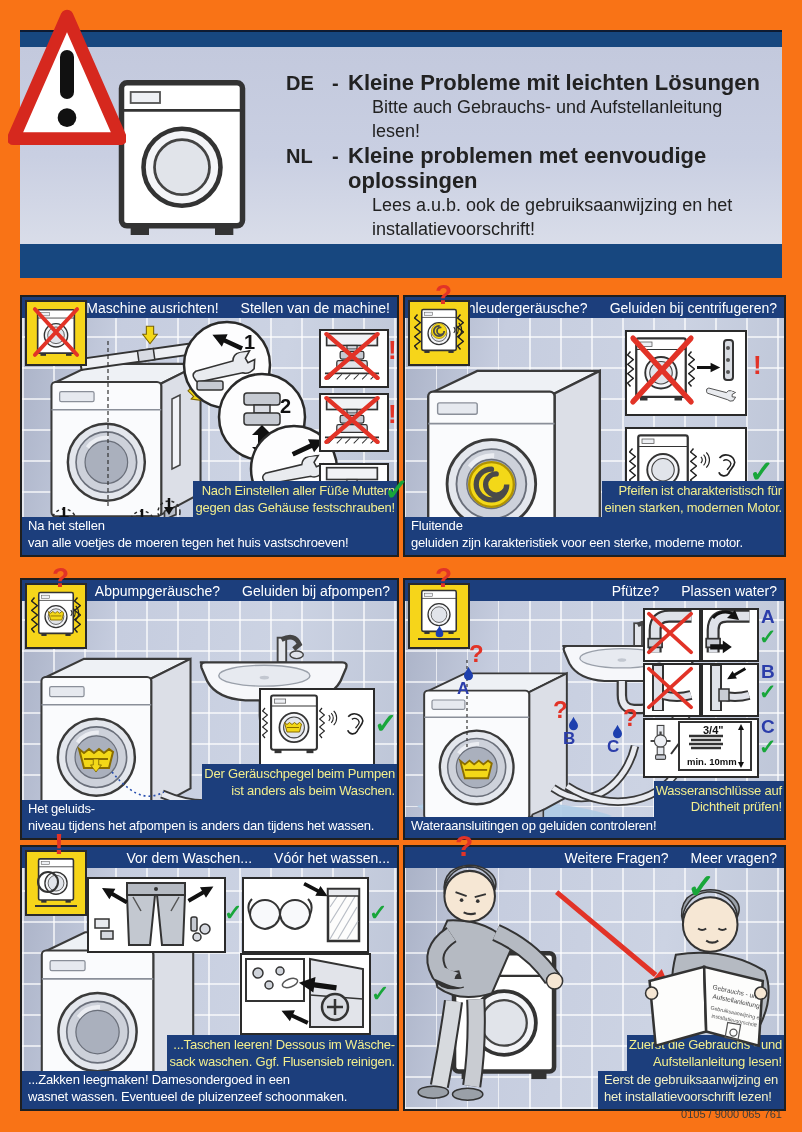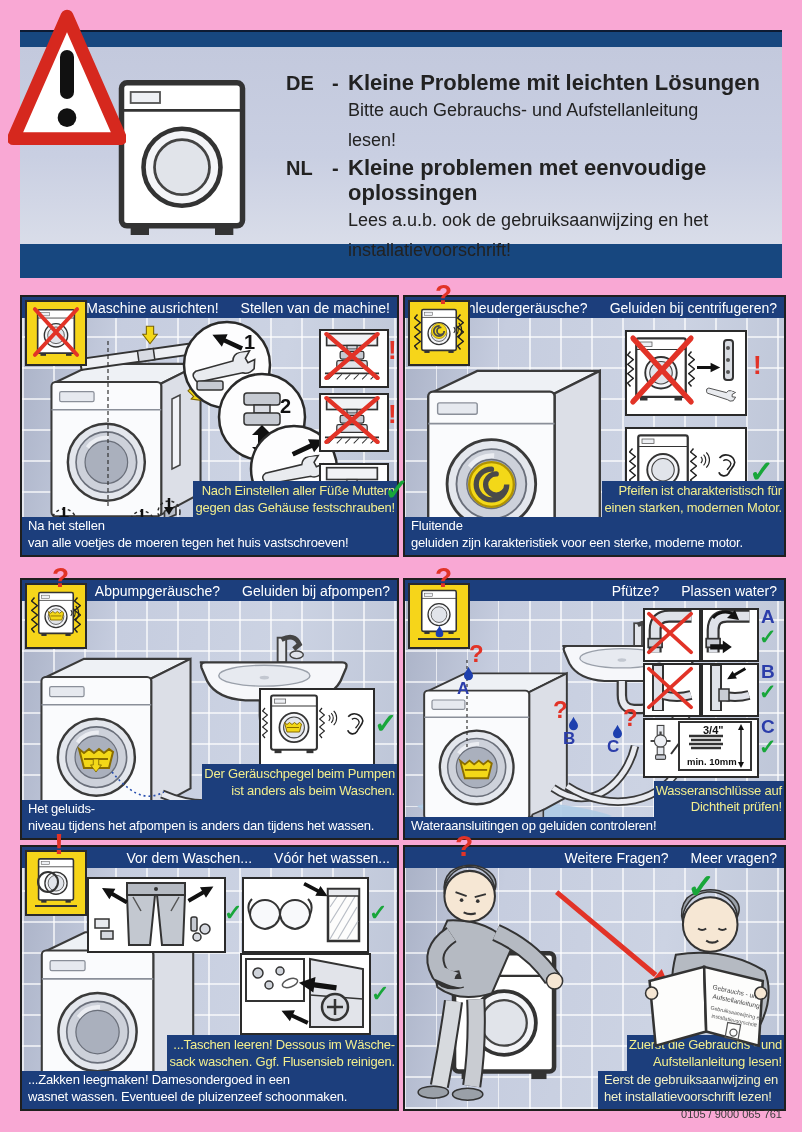--- a/index.html
+++ b/index.html
@@ -1,32 +1,32 @@
 <!DOCTYPE html>
 <html><head>
 <meta charset="utf-8">
 <style>
   html,body{margin:0;padding:0;background:#fff;}
-  .page{position:relative;width:802px;height:1132px;background:#f9a8d4;
+  .page{position:relative;width:802px;height:1132px;background:#f97316;
         font-family:"Liberation Sans",sans-serif;overflow:hidden;}
 
   
   .header{position:absolute;left:20px;top:30px;width:762px;height:248px;}
   .header .bar-top{position:absolute;left:0;top:0;right:0;height:17px;background:#17477f;border-top:2px solid #0d1b33;}
   .header .mid{position:absolute;left:0;top:17px;right:0;height:197px;
                background:linear-gradient(180deg,#c3c9dd 0%,#c9cfe2 55%,#d9dde9 100%);}
   .header .bar-bot{position:absolute;left:0;top:214px;right:0;height:34px;background:#17477f;}
   .warn-triangle{position:absolute;left:-12px;top:-22px;z-index:9;}
   .header-machine{position:absolute;left:96px;top:44px;z-index:8;}
   .header-text{position:absolute;left:266px;top:40px;width:492px;z-index:8;color:#222;}
   .hrow{display:grid;grid-template-columns:46px 16px 1fr;align-items:baseline;}
   .hcode{font-weight:bold;font-size:20px;}
   .hdash{font-weight:bold;font-size:20px;}
   .htitle{font-weight:bold;font-size:22px;line-height:25px;white-space:pre-line;}
-  .hsub{grid-column:3;font-size:18px;line-height:30px;white-space:pre-line;}
+  .hsub{grid-column:3;font-size:18px;line-height:24px;white-space:pre-line;margin-left:24px;}
 
   
   .panel{position:absolute;border:2px solid #1f1f1f;
      background-image:
        repeating-linear-gradient(90deg, rgba(255,255,255,.65) 0 1.5px, rgba(255,255,255,0) 1.5px 31px),
        repeating-linear-gradient(0deg, rgba(255,255,255,.65) 0 1.5px, rgba(255,255,255,0) 1.5px 31px),
        linear-gradient(100deg,#a9b1c6 0%,#c6cddf 25%,#ccd3e3 65%,#bdc5d7 100%);}
   .titlebar{position:absolute;top:0;left:0;right:0;height:21px;background:#1c3e7c;color:#fff;
             display:flex;justify-content:flex-end;align-items:center;gap:22px;
             padding:0 7px;font-size:14px;z-index:4;white-space:nowrap;}

